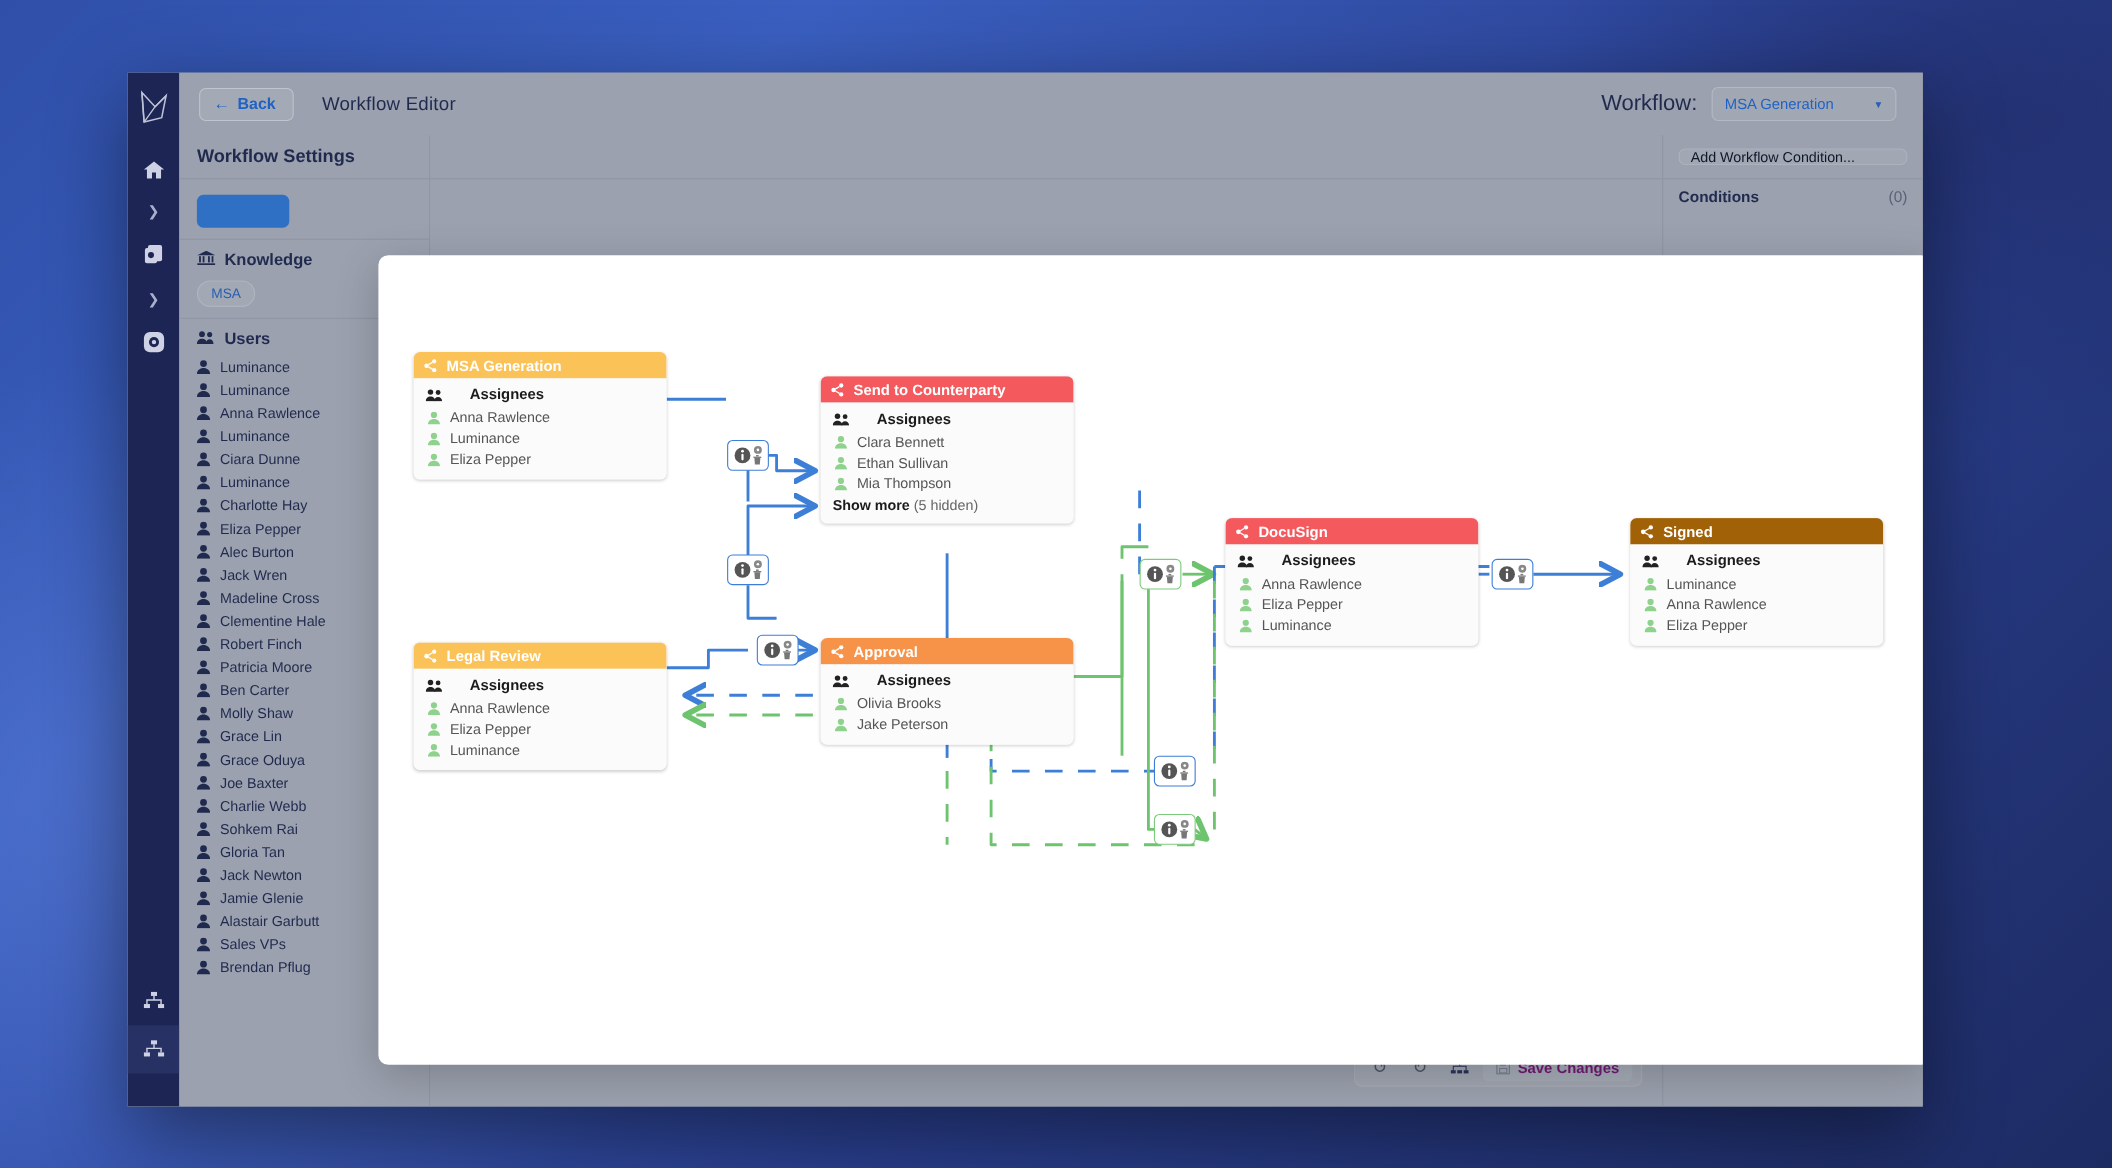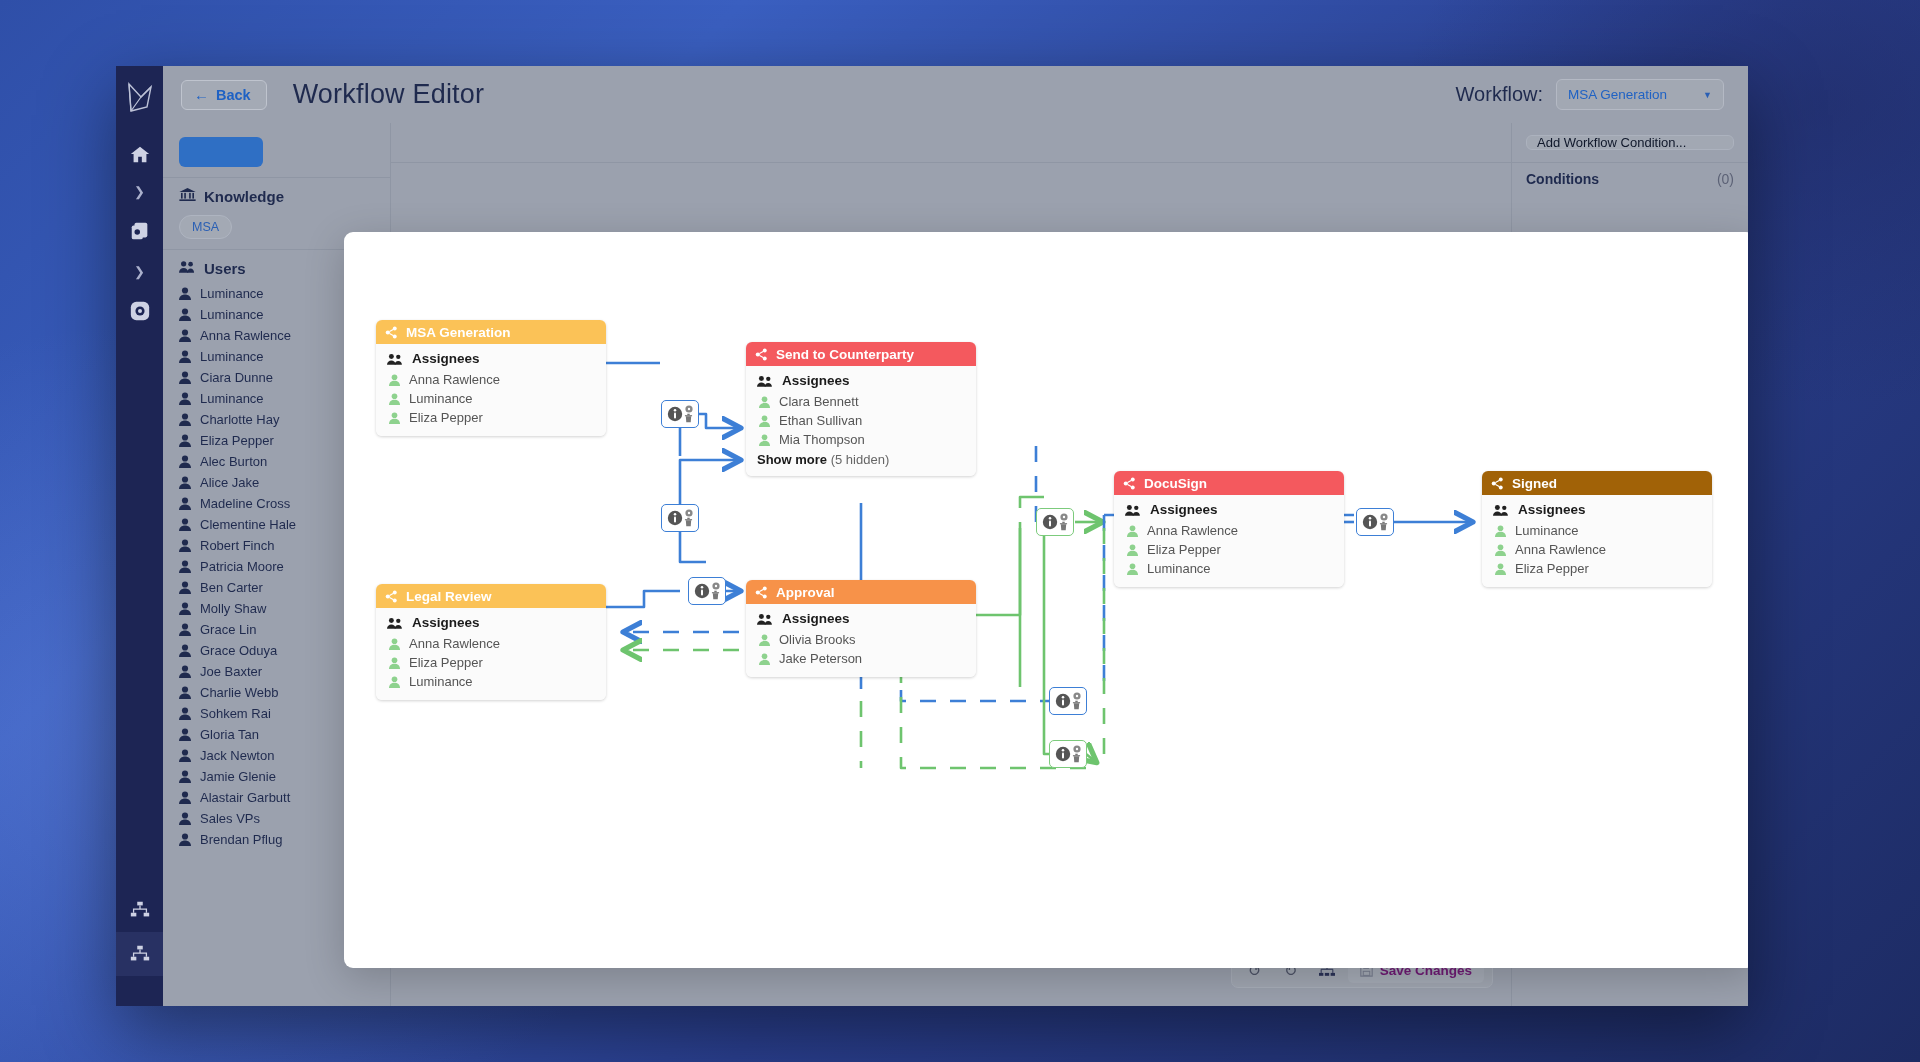--- a/index.html
+++ b/index.html
@@ -52,21 +52,21 @@
   .back-btn {
     display: flex; align-items: center; gap: 7px;
     border: 1px solid #bfc4ce; border-radius: 6px;
     background: #a4aab5;
     padding: 6px 15px 6px 12px;
     color: #1f62c4; font-size: 14.5px; font-weight: 600;
   }
   .back-arrow { font-size: 15px; line-height: 1; }
   .page-title {
     margin-left: 26px;
-    font-size: 27px; color: #1f2a4e; font-weight: 400; letter-spacing: .2px;
+    font-size: 17px; color: #1f2a4e; font-weight: 400; letter-spacing: .2px;
   }
   .hdr-right { margin-left: auto; display: flex; align-items: center; gap: 13px; }
   .hdr-right .lbl { color: #1f2a4e; font-size: 20px; }
   .wf-select {
     width: 168px; height: 31px; border: 1px solid #b4b9c4; border-radius: 6px;
     background: #a2a8b3; display: flex; align-items: center;
     padding: 0 11px; color: #1f62c4; font-size: 13.5px;
   }
   .wf-select .caret { margin-left: auto; font-size: 9px; color: #2a5fb4; }
 
@@ -170,21 +170,21 @@
     font-size: 13px;
   }
   .node-head {
     display: flex; align-items: center; gap: 8px;
     height: 24px; padding: 0 9px;
     color: #fff; font-size: 13.5px; font-weight: 700;
   }
   .share-ico { width: 13px; height: 13px; fill: #fff; flex: none; }
   .node-body { padding: 7px 11px 9px; background: #fbfbfb; }
   .assignees-row {
-    display: flex; align-items: center; gap: 9px;
+    display: flex; align-items: center; gap: 24px;
     font-size: 13.5px; font-weight: 700; color: #1b1b1b; margin-bottom: 4px;
   }
   .grp-ico { width: 16px; height: 12px; fill: #222; flex: none; }
   .asg {
     display: flex; align-items: center; gap: 9px;
     padding: 2px 0 2px 2px; font-size: 13px; color: #555;
   }
   .pers-ico { width: 11px; height: 12px; fill: #8ed28e; flex: none; }
   .show-more { font-size: 13px; color: #1b1b1b; font-weight: 700; padding-top: 3px; }
   .show-more span { font-weight: 400; color: #666; }
@@ -270,20 +270,21 @@
     <div class="hdr-right">
       <span class="lbl">Workflow:</span>
       <div class="wf-select">
         <span>MSA Generation</span>
         <span class="caret">▼</span>
       </div>
     </div>
   </div>
 
   <div class="left-panel">
+    <div class="col-head">Workflow Settings</div>
     <div class="lp-body">
       <div class="primary-btn"></div>
       <div class="sec-title">
         <svg class="g-ico" viewBox="0 0 20 16">
           <path d="M10 0 L20 5 H0 Z"></path>
             <rect x="2" y="6" width="2" height="7"></rect>
             <rect x="6" y="6" width="2" height="7"></rect>
           <rect x="12" y="6" width="2" height="7"></rect>
             <rect x="16" y="6" width="2" height="7"></rect>
             <rect x="0" y="14" width="20" height="2"></rect>
@@ -362,21 +363,21 @@
               <circle cx="7" cy="4" r="3.6"></circle>
               <path d="M0 15c0-3.9 3.1-6.4 7-6.4s7 2.5 7 6.4z"></path>
             </svg>
             <span>Alec Burton</span>
           </div>
           <div class="user-row">
             <svg class="u-ico" viewBox="0 0 14 15">
               <circle cx="7" cy="4" r="3.6"></circle>
               <path d="M0 15c0-3.9 3.1-6.4 7-6.4s7 2.5 7 6.4z"></path>
             </svg>
-            <span>Alice Jake</span>
+            <span>Jack Wren</span>
           </div>
           <div class="user-row">
             <svg class="u-ico" viewBox="0 0 14 15">
               <circle cx="7" cy="4" r="3.6"></circle>
               <path d="M0 15c0-3.9 3.1-6.4 7-6.4s7 2.5 7 6.4z"></path>
             </svg>
             <span>Madeline Cross</span>
           </div>
           <div class="user-row">
             <svg class="u-ico" viewBox="0 0 14 15">

